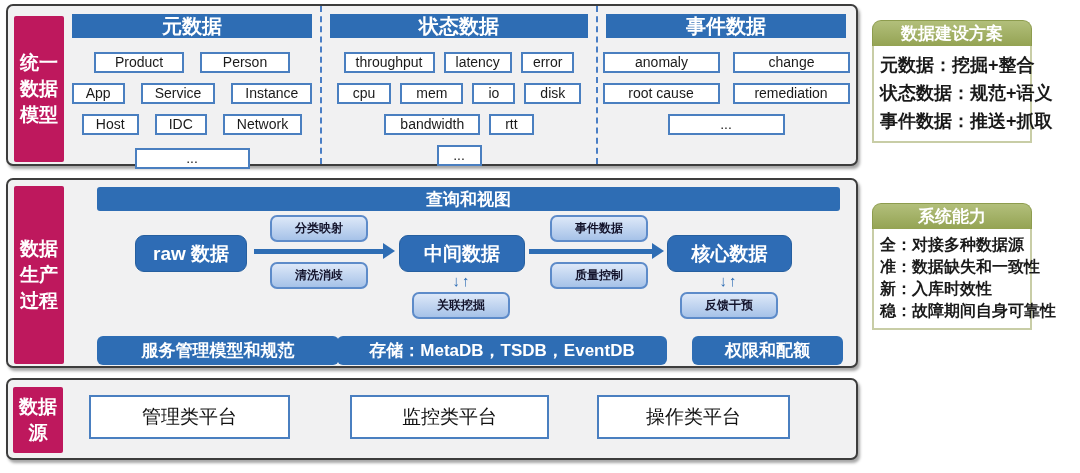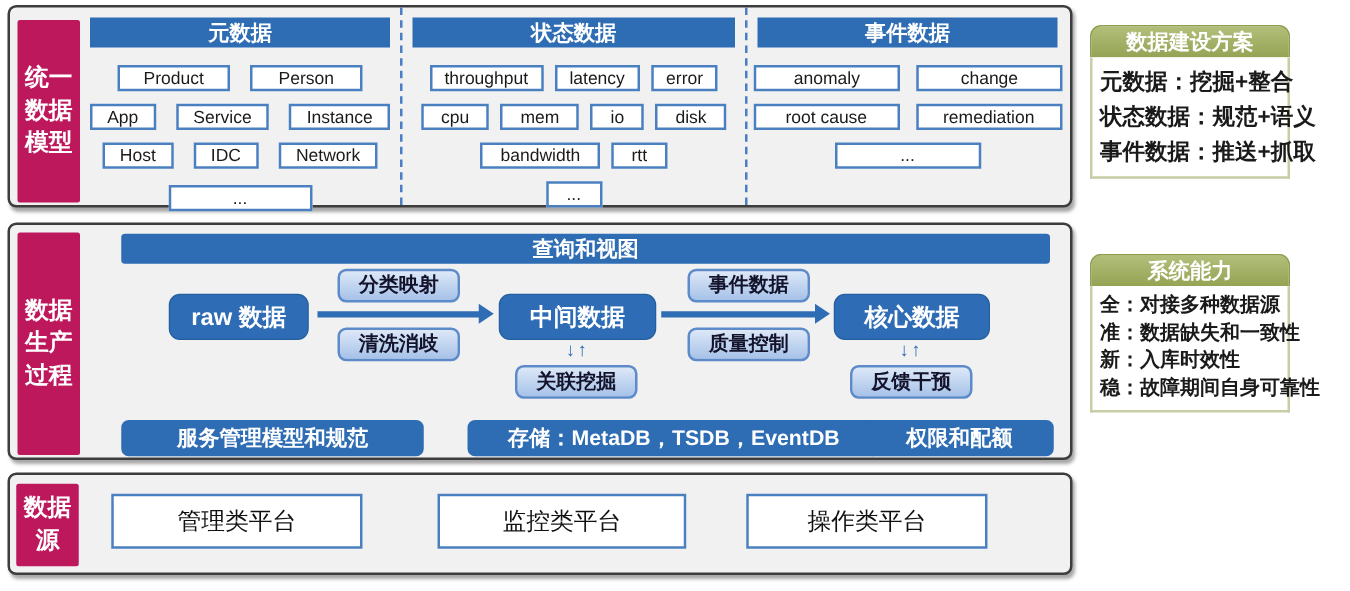--- a/index.html
+++ b/index.html
@@ -29,21 +29,21 @@
   .v-label-bottom { left:5px; top:7px;  width:50px; height:66px;  }
 
   
   .columns { position:absolute; left:56px; top:0; width:790px; height:158px; display:flex; }
   .col { padding:0 4px; }
   .col-0 { width:256px; }
   .col-1 { width:276px; border-left:2px dashed #4a7ec5; }
   .col-2 { flex:1;      border-left:2px dashed #4a7ec5; }
   .col-header {
     margin:8px 4px 0 4px; height:24px; background:#2e6db4; color:#fff;
-    font-size:17px; font-weight:bold; display:flex; align-items:center; justify-content:center;
+    font-size:20px; font-weight:bold; display:flex; align-items:center; justify-content:center;
   }
   .box-row { display:flex; justify-content:center; align-items:center; margin-top:10px; }
   .col-0 .box-row { gap:16px; }
   .col-1 .box-row { gap:9px;  }
   .col-2 .box-row { gap:13px; }
   .col-0 .row-0 { margin-top:14px; }
   .col-1 .row-0 { margin-top:14px; }
   .col-2 .row-0 { margin-top:14px;justify-content:flex-end; }
   .col-0 .row-3 { margin-top:13px; }
   .field-box {
@@ -59,36 +59,36 @@
   .col-1 .field-box { padding:0 14px; }
 
   
   .bar {
     position:absolute; background:#2e6db4; color:#ffffff; font-weight:bold;
     display:flex; align-items:center; justify-content:center; border-radius:3px;
   }
   .query-bar   { left:89px; top:7px; width:743px; height:24px; font-size:17px; }
   .bottom-bar  { top:156px; height:29px; font-size:17px; border-radius:6px; }
   .bottom-bar-0 { left:89px;  width:242px; }
-  .bottom-bar-1 { left:366px; width:330px; }
+  .bottom-bar-1 { left:329px; width:330px; }
   .bottom-bar-2 { left:684px; width:151px; }
 
   .node {
     position:absolute; top:55px; height:37px; background:#2e6cb5; border:1px solid #265f9f;
     border-radius:9px; color:#fff; font-size:19px; font-weight:bold;
     display:flex; align-items:center; justify-content:center; white-space:nowrap;
   }
   .node-raw          { left:127px; width:112px; }
   .node-intermediate { left:391px; width:126px; }
   .node-core         { left:659px; width:125px; }
 
   .process {
     position:absolute; width:98px; height:27px;
     background:linear-gradient(#dde8f8,#a6c2e8); border:2px solid #5d8bc9;
-    border-radius:7px; color:#13132b; font-size:16px; font-weight:bold;
+    border-radius:7px; color:#13132b; font-size:12px; font-weight:bold;
     display:flex; align-items:center; justify-content:center; white-space:nowrap;
   }
   .proc-classify { left:262px; top:35px;  }
   .proc-clean    { left:262px; top:82px;  }
   .proc-optimize { left:542px; top:35px;  }
   .proc-quality  { left:542px; top:82px;  }
   .proc-mining   { left:404px; top:112px; }
   .proc-feedback { left:672px; top:112px; }
 
   .h-arrow { position:absolute; top:69px; height:5px; background:#2e6db4; }

